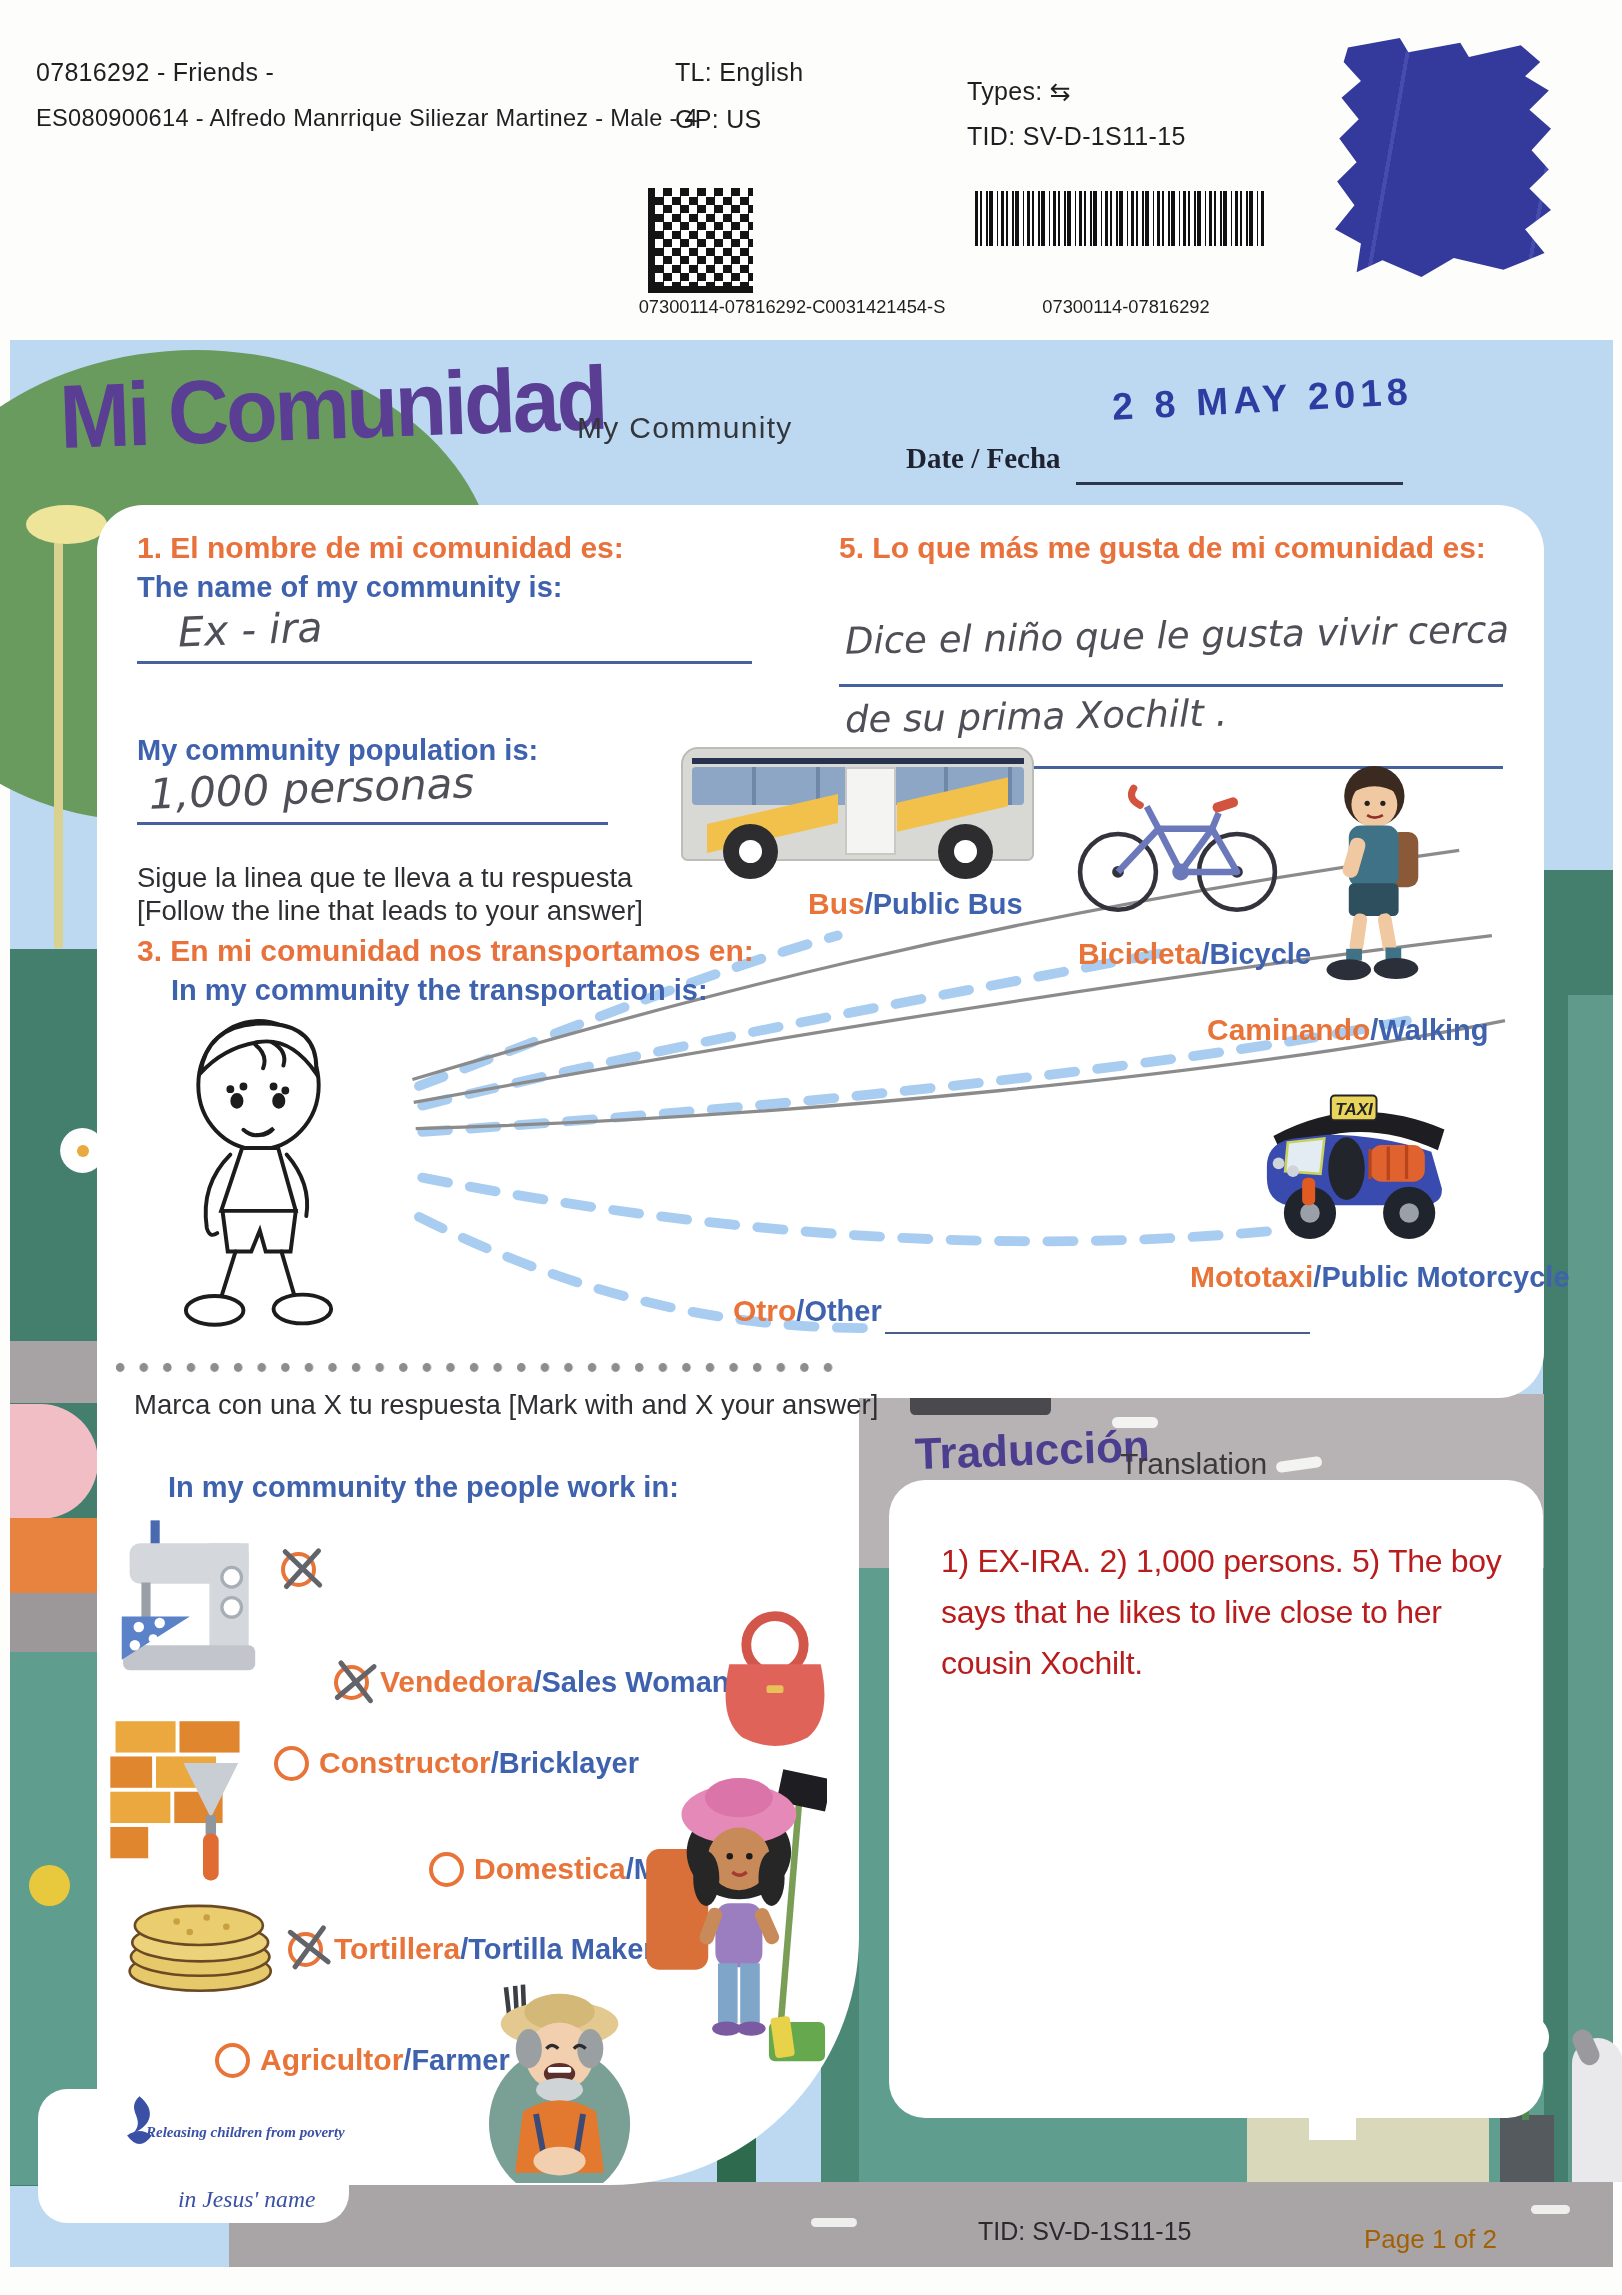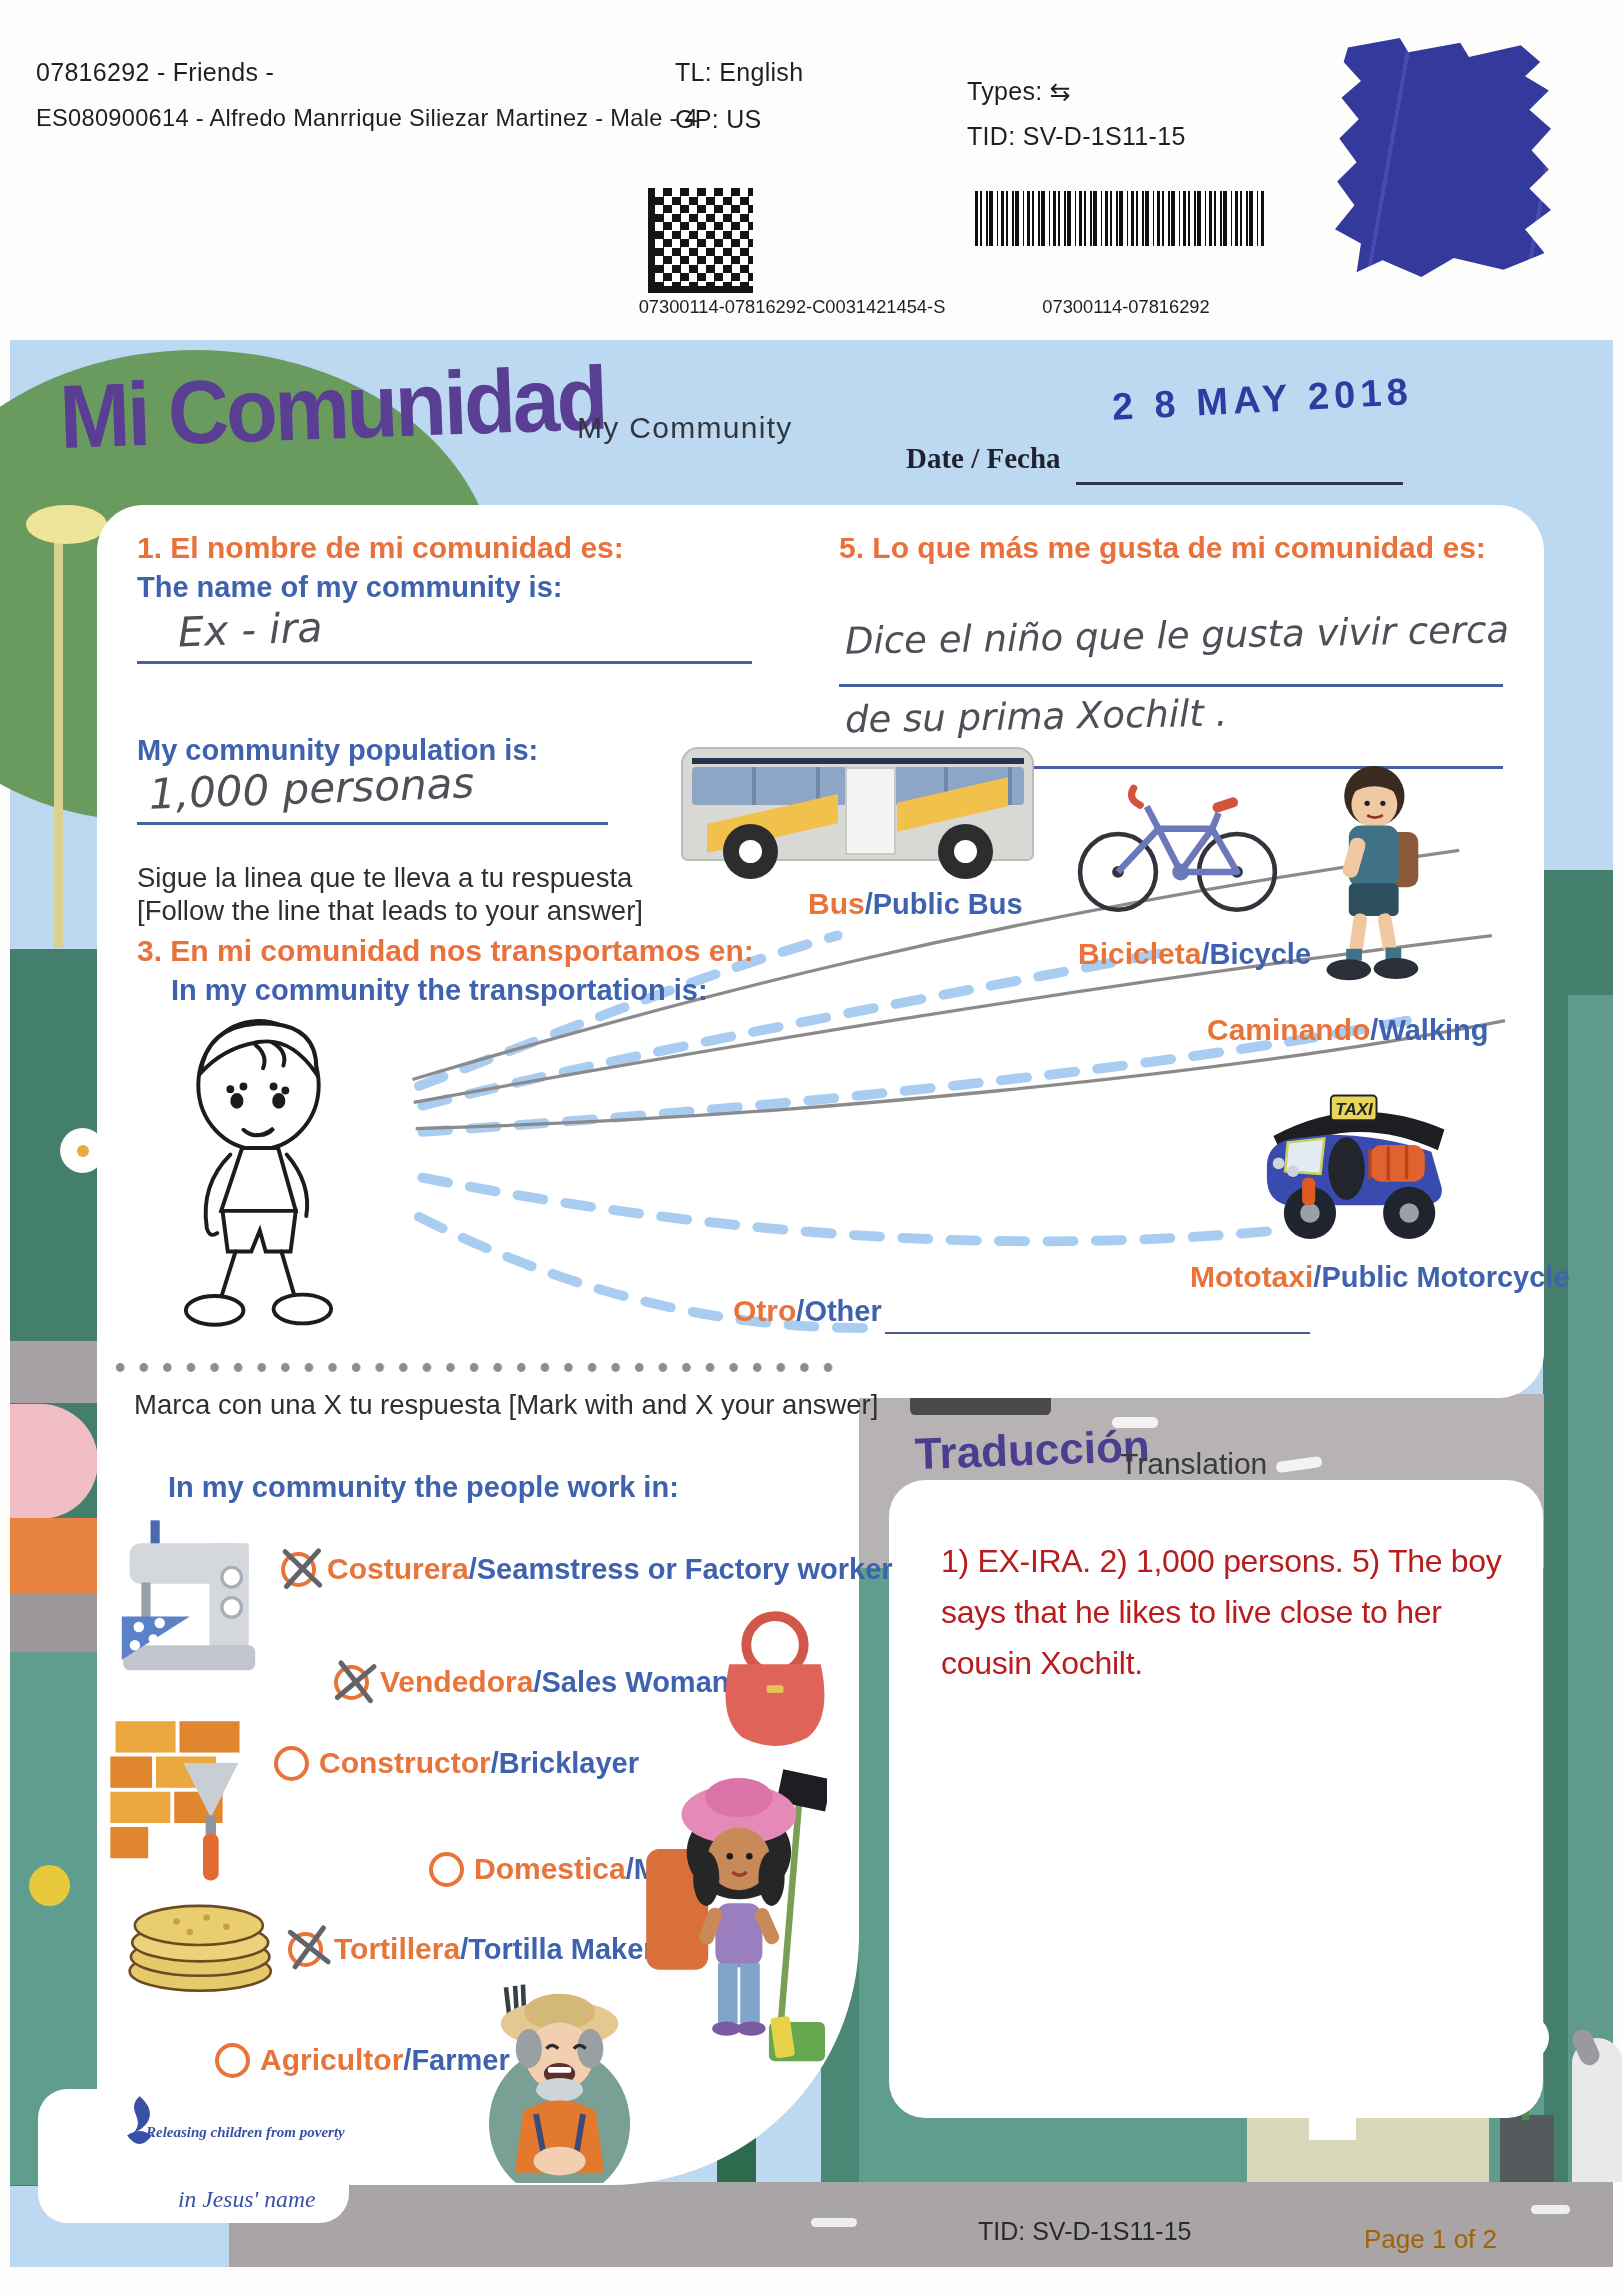--- a/index.html
+++ b/index.html
@@ -258,21 +258,20 @@
     <span class="opt-es">Otro</span><span class="opt-en">/Other</span>
   </div>
   <div class="ct" style="left:885px;top:1332px;width:425px;border-bottom:2.6px solid #4a5d8a;"></div>
 
   <div class="ct dots" style="left:115px;top:1362px;width:723px;"></div>
   <div class="ct note" style="left:134px;top:1389px;">Marca con una X tu respuesta [Mark with and X your answer]</div>
   <div class="ct hen" style="left:168px;top:1471px;">In my community the people work in:</div>
 
   <div class="opt-circle" style="left:281px;top:1552px;"></div>
   <div class="xmark" style="left:274px;top:1545px;"></div>
-  <div class="ct" style="left:327px;top:1552px;"><span class="opt-es">Costurera</span><span class="opt-en">/Seamstress or Factory worker</span></div>
 
   <div class="opt-circle" style="left:334px;top:1665px;"></div>
   <div class="xmark" style="left:327px;top:1658px;transform:rotate(8deg);"></div>
   <div class="ct" style="left:380px;top:1665px;"><span class="opt-es">Vendedora</span><span class="opt-en">/Sales Woman</span></div>
 
   <div class="opt-circle" style="left:274px;top:1746px;"></div>
 
   <div class="ct" style="left:319px;top:1746px;"><span class="opt-es">Constructor</span><span class="opt-en">/Bricklayer</span></div>
 
   <div class="opt-circle" style="left:429px;top:1852px;"></div>

